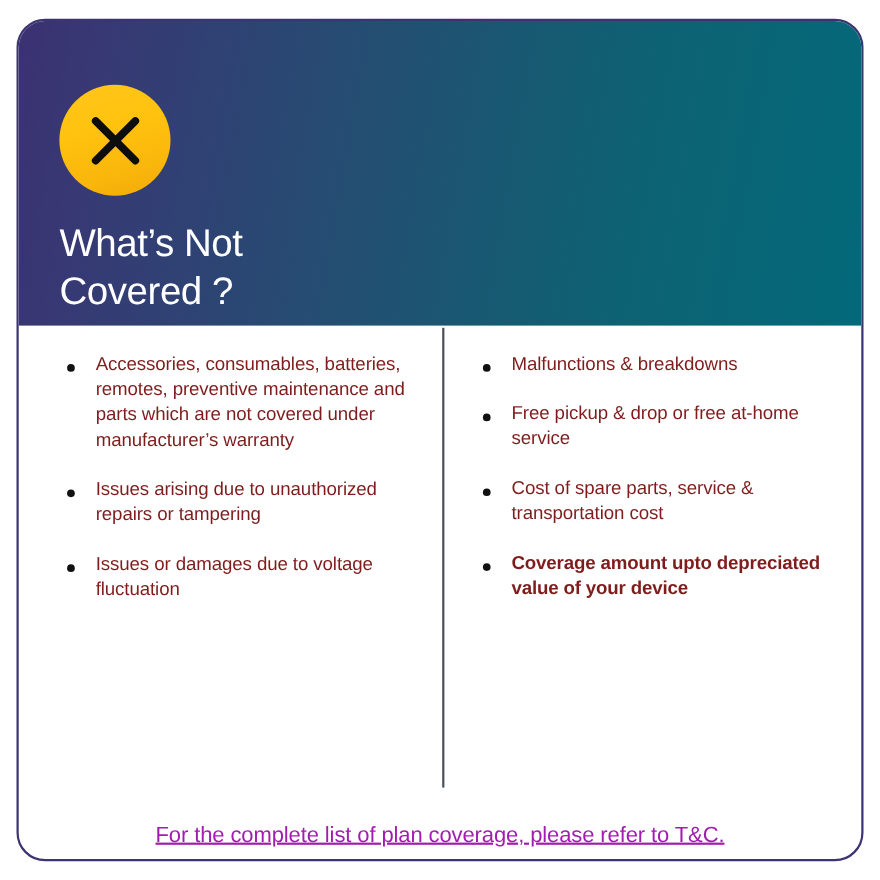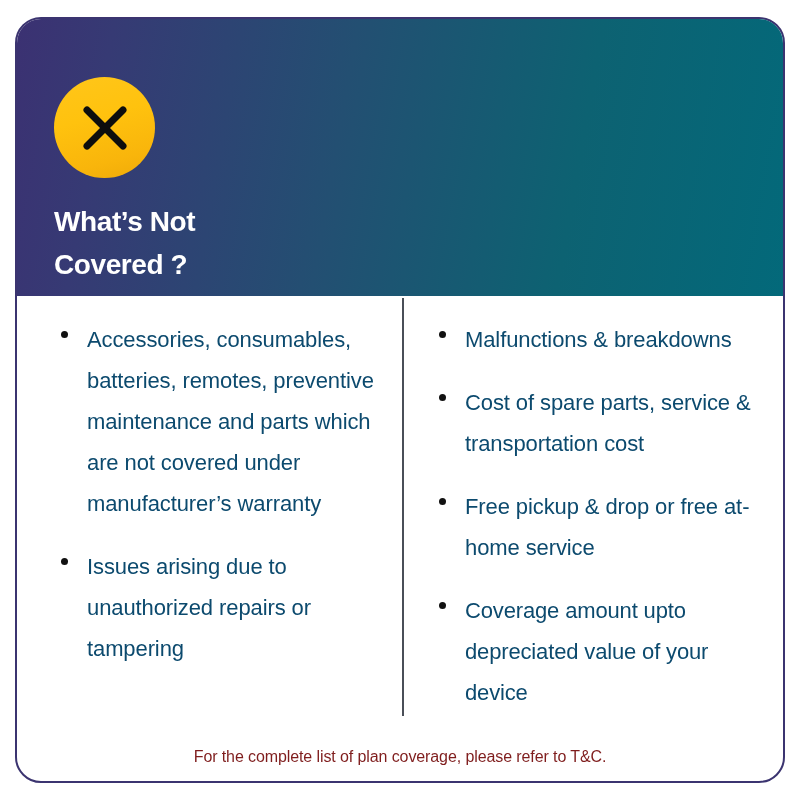--- a/index.html
+++ b/index.html
@@ -63,22 +63,22 @@
     align-items: center;
     justify-content: center;
   }
   .header-col.left  .badge { left: 37px; }
 
   .badge svg { display: block; }
 
   .head-title {
     position: absolute;
     color: #ffffff;
-    font-size: 28px;
-    font-weight: bold;
+    font-size: 35px;
+    font-weight: normal;
     line-height: 43px;
     letter-spacing: -0.4px;
     white-space: pre-line;
     margin: 0;
   }
   .header-col.left  .head-title { left: 37px;  top: 181px; }
 
   
   .body-area {
     position: absolute;
@@ -108,49 +108,50 @@
   ul.points {
     list-style: none;
     margin: 0;
     padding: 0;
   }
 
   ul.points li {
     position: relative;
     padding-left: 42px;
     margin-bottom: 22px;
-    font-size: 22px;
-    line-height: 41px;
-    color: #0c4a6e;
+    font-size: 17px;
+    line-height: 23px;
+    color: #7f1d1d;
     font-weight: normal;
     letter-spacing: -0.1px;
   }
   ul.points li:last-child { margin-bottom: 0; }
 
   ul.points li .dot {
     position: absolute;
     left: 16px;
     top: 12px;
     width: 7px;
     height: 7px;
     border-radius: 50%;
     background: #111111;
   }
 
-  ul.points li.bold { font-weight: normal; letter-spacing: -0.15px; margin-top: 17px; }
+  ul.points li.bold { font-weight: bold; letter-spacing: -0.15px; margin-top: 17px; }
 
   .footnote {
     position: absolute;
     left: 0;
     top: 452px;
     width: 100%;
     text-align: center;
-    font-size: 16px;
-    color: #7f1d1d;
+    font-size: 20px;
+    color: #a21caf;
     letter-spacing: -0.1px;
+    text-decoration: underline;
   }
 </style>
 </head>
 <body>
 
 <div id="stage">
   <div class="card">
 
     <div class="header-band">
 
@@ -172,28 +173,29 @@
 
     </div>
 
     <div class="body-area">
       <div class="divider"></div>
 
       <div class="col left">
         <ul class="points">
             <li><span class="dot"></span><span>Accessories, consumables, batteries, remotes, preventive maintenance and parts which are not covered under manufacturer’s warranty</span></li>
             <li><span class="dot"></span><span>Issues arising due to unauthorized repairs or tampering</span></li>
+            <li><span class="dot"></span><span>Issues or damages due to voltage fluctuation</span></li>
           </ul>
       </div>
 
       <div class="col right">
         <ul class="points">
             <li><span class="dot"></span><span>Malfunctions &amp; breakdowns</span></li>
+            <li><span class="dot"></span><span>Free pickup &amp; drop or free at-home service</span></li>
             <li><span class="dot"></span><span>Cost of spare parts, service &amp; transportation cost</span></li>
-            <li><span class="dot"></span><span>Free pickup &amp; drop or free at-home service</span></li>
             <li class="bold"><span class="dot"></span><span>Coverage amount upto depreciated value of your device</span></li>
           </ul>
       </div>
 
       <div class="footnote">For the complete list of plan coverage, please refer to T&amp;C.</div>
     </div>
 
   </div>
 </div>
 

